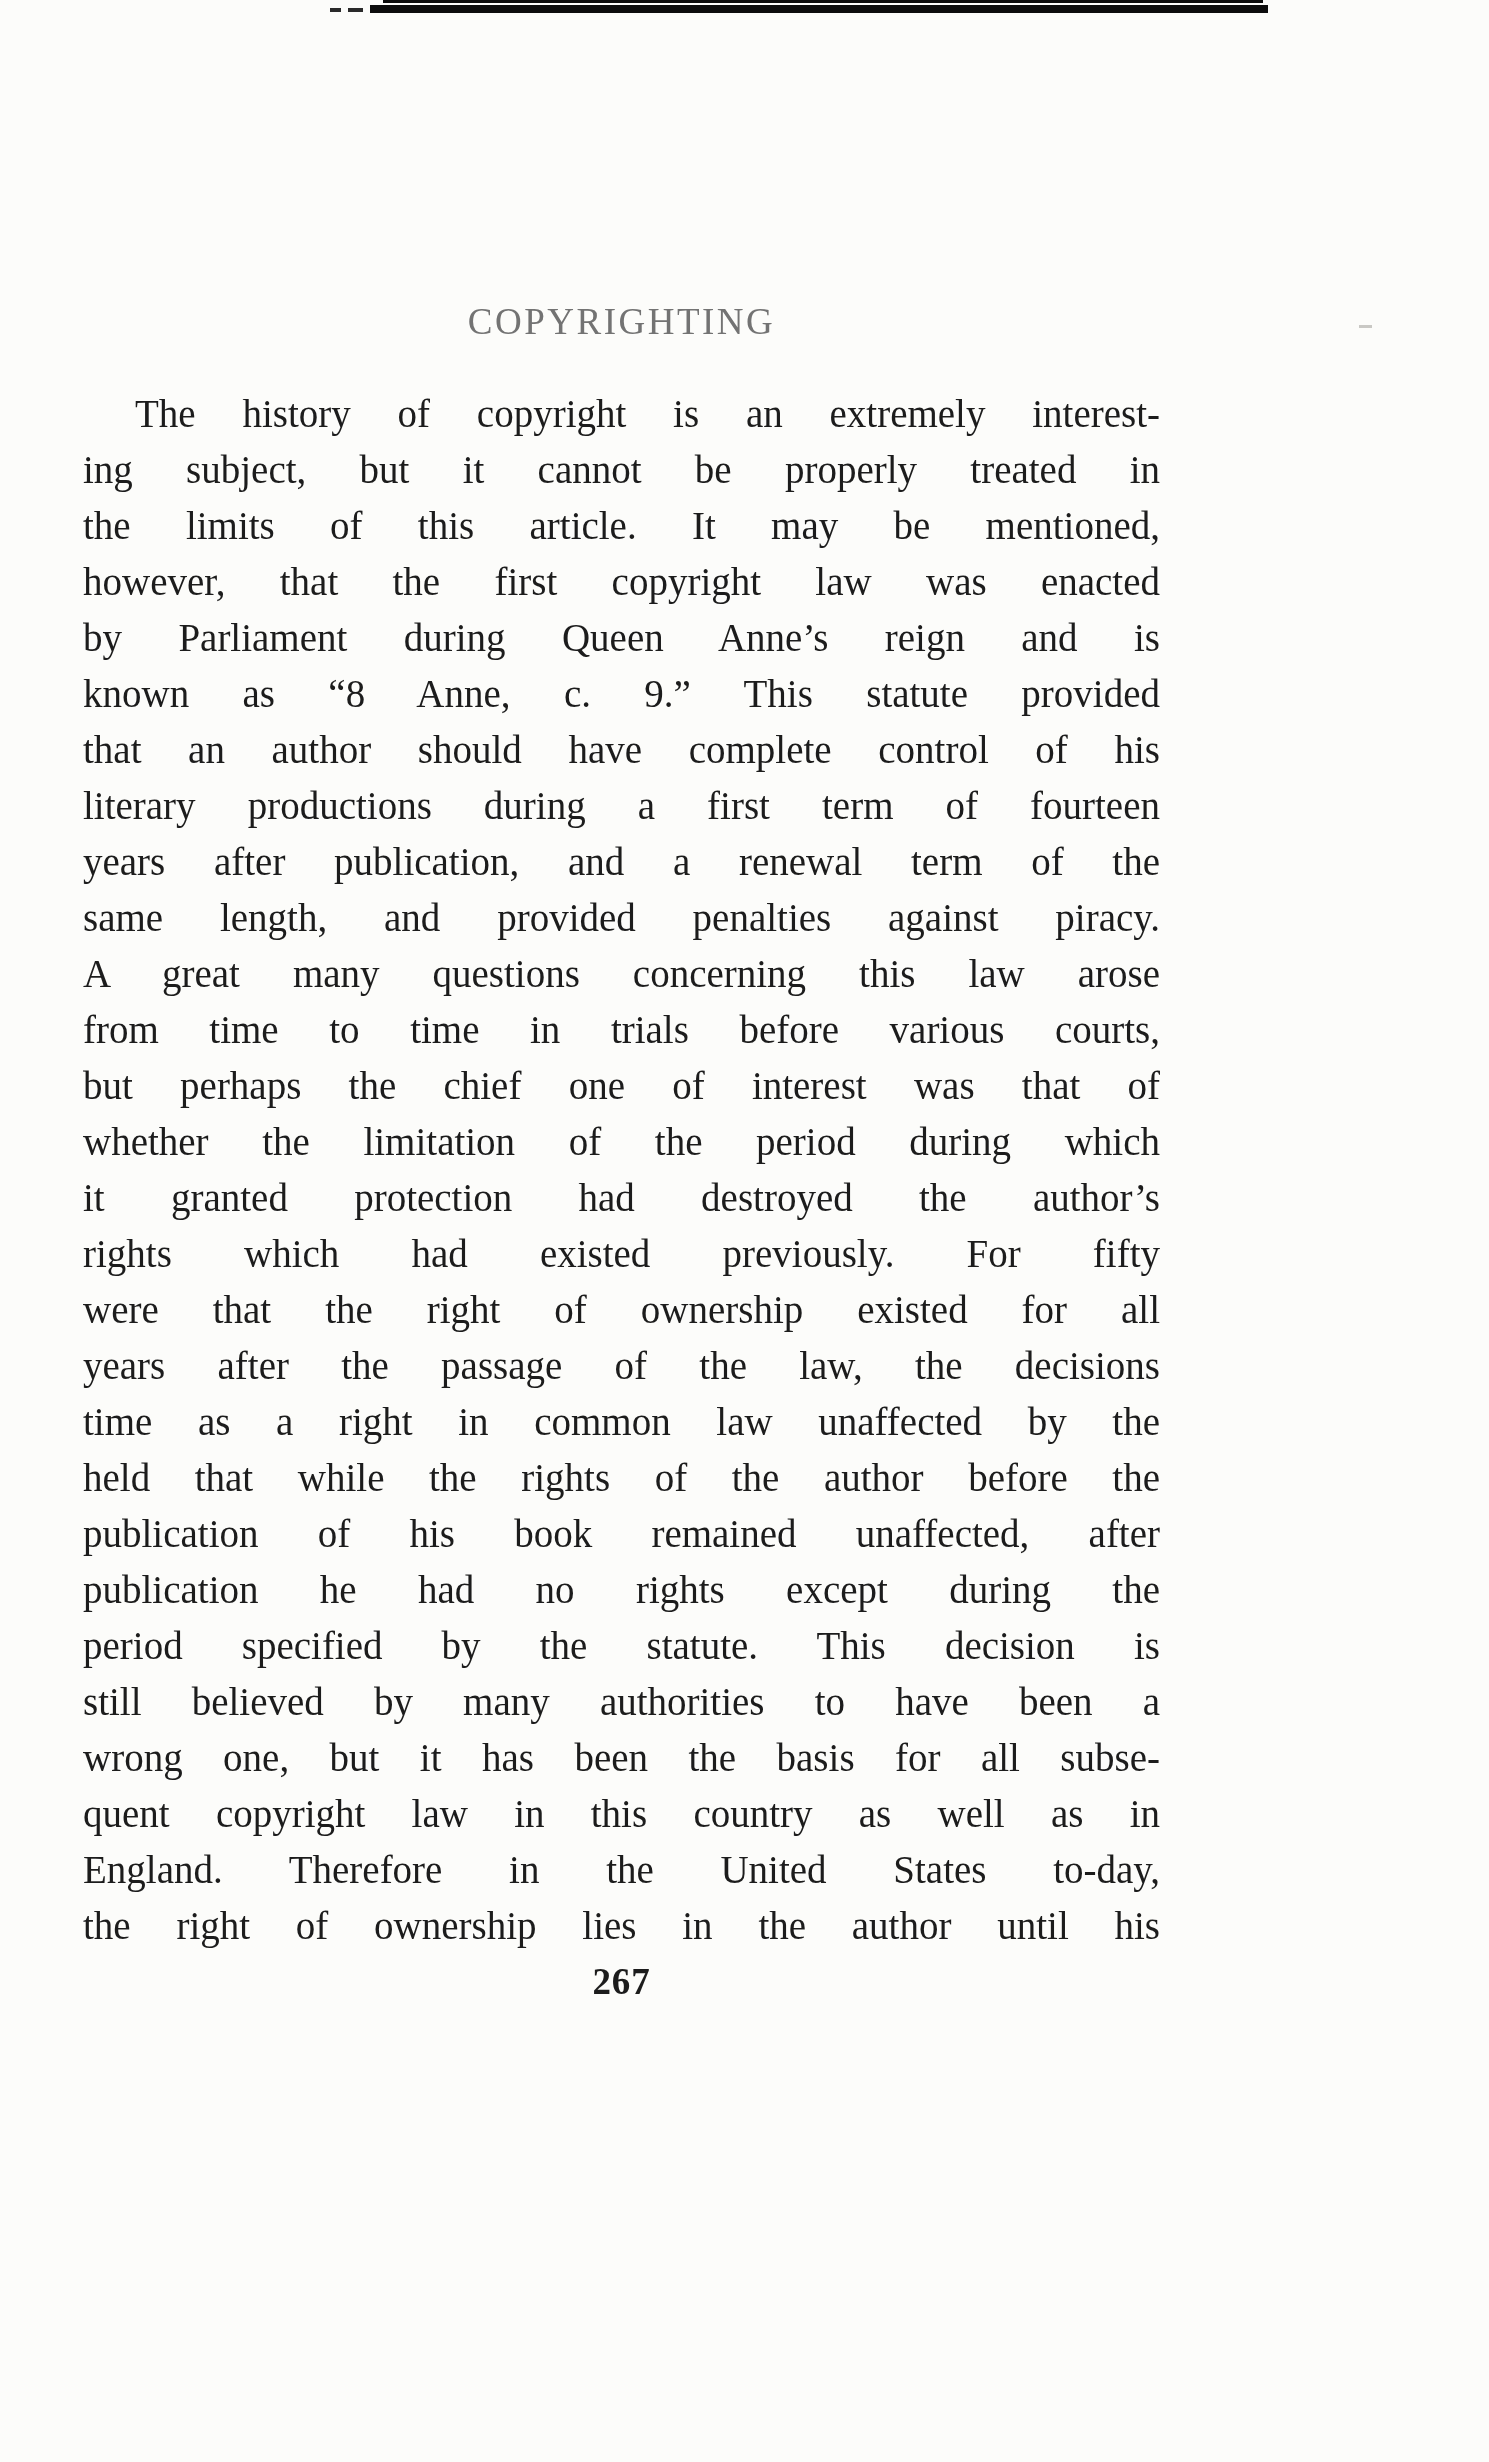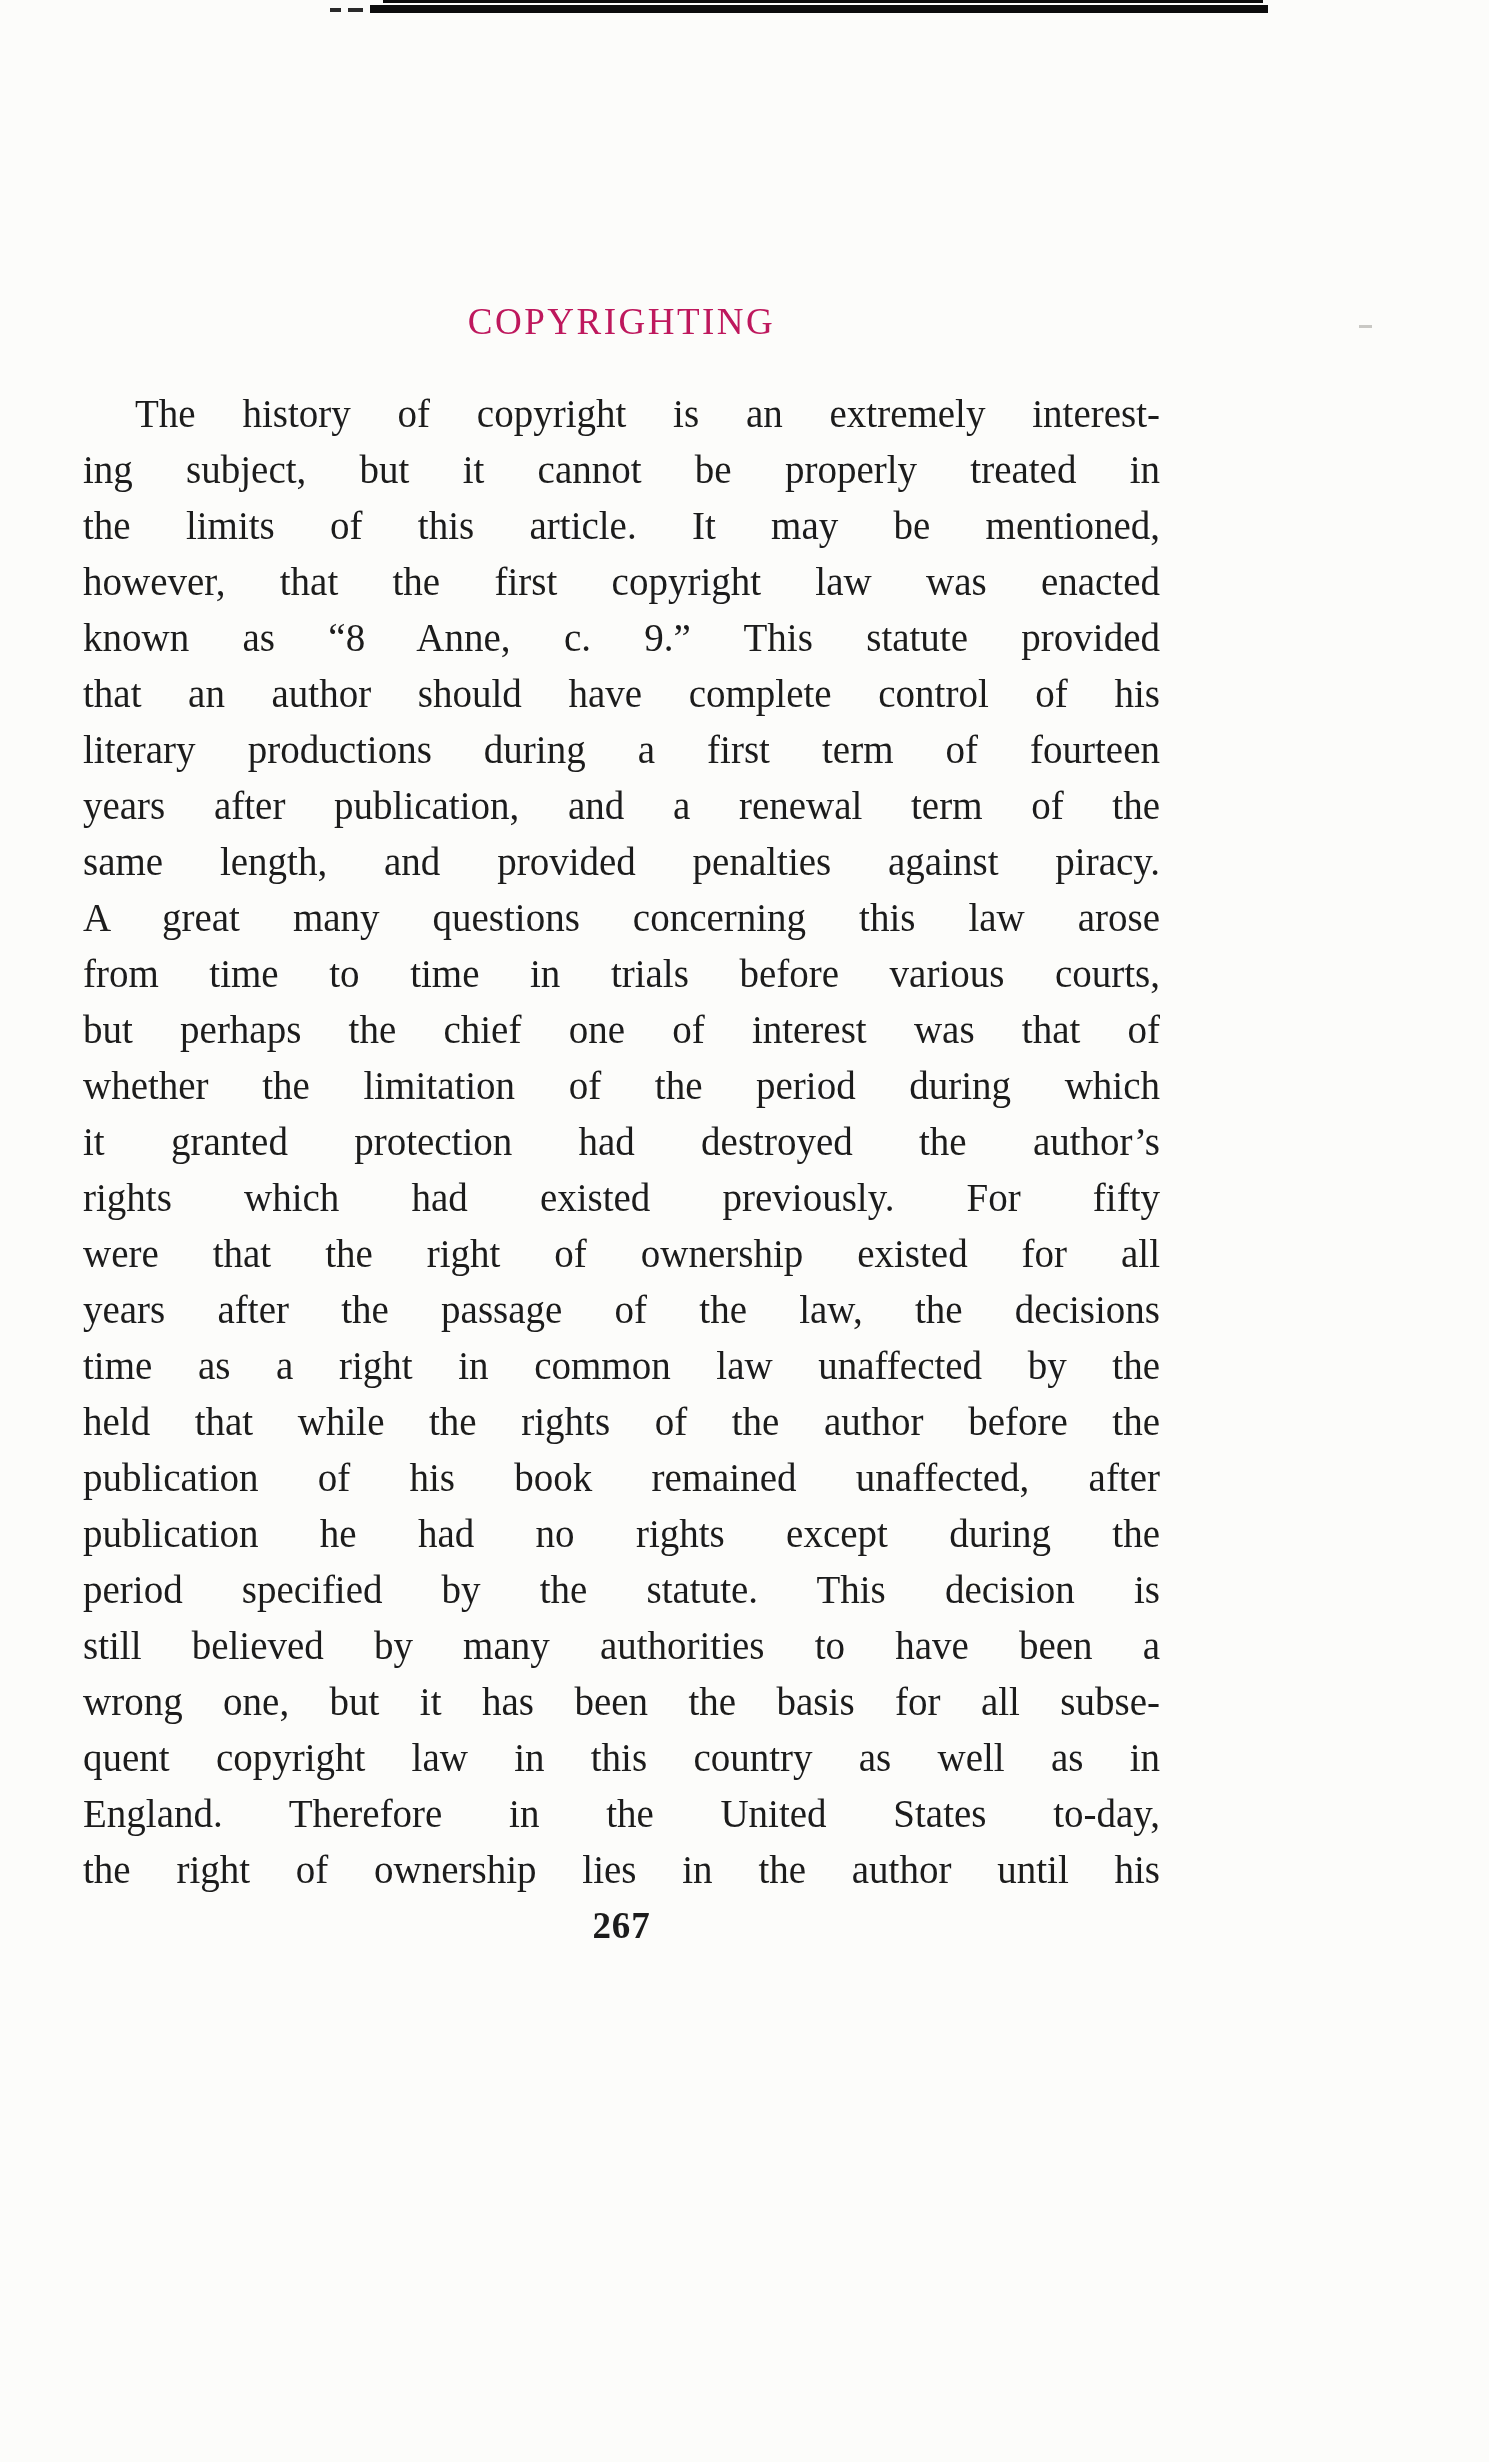--- a/index.html
+++ b/index.html
@@ -63,21 +63,21 @@
     top: 0;
     width: 1077px;
   }
   .title {
     margin: 301px 0 0 0;
     font-size: 37px;
     line-height: 41px;
     font-weight: normal;
     text-align: center;
     letter-spacing: 2.5px;
-    color: #be185d;
+    color: #737373;
   }
   .body-text {
     margin-top: 44px;
     font-size: 39px;
   }
   .line {
     line-height: 56px;
     text-align: justify;
     text-align-last: justify;
     white-space: normal;
@@ -102,20 +102,21 @@
 <div class="top-dash-2"></div>
 <div class="margin-mark"></div>
 
 <div class="content">
   <h1 class="title">COPYRIGHTING</h1>
   <div class="body-text">
       <div class="line indent">The history of copyright is an extremely interest-</div>
       <div class="line">ing subject, but it cannot be properly treated in</div>
       <div class="line">the limits of this article.  It may be mentioned,</div>
       <div class="line">however, that the first copyright law was enacted</div>
+      <div class="line">by Parliament during Queen Anne’s reign and is</div>
       <div class="line">known as “8 Anne, c. 9.”  This statute provided</div>
       <div class="line">that an author should have complete control of his</div>
       <div class="line">literary productions during a first term of fourteen</div>
       <div class="line">years after publication, and a renewal term of the</div>
       <div class="line">same length, and provided penalties against piracy.</div>
       <div class="line">A great many questions concerning this law arose</div>
       <div class="line">from time to time in trials before various courts,</div>
       <div class="line">but perhaps the chief one of interest was that of</div>
       <div class="line">whether the limitation of the period during which</div>
       <div class="line">it granted protection had destroyed the author’s</div>

